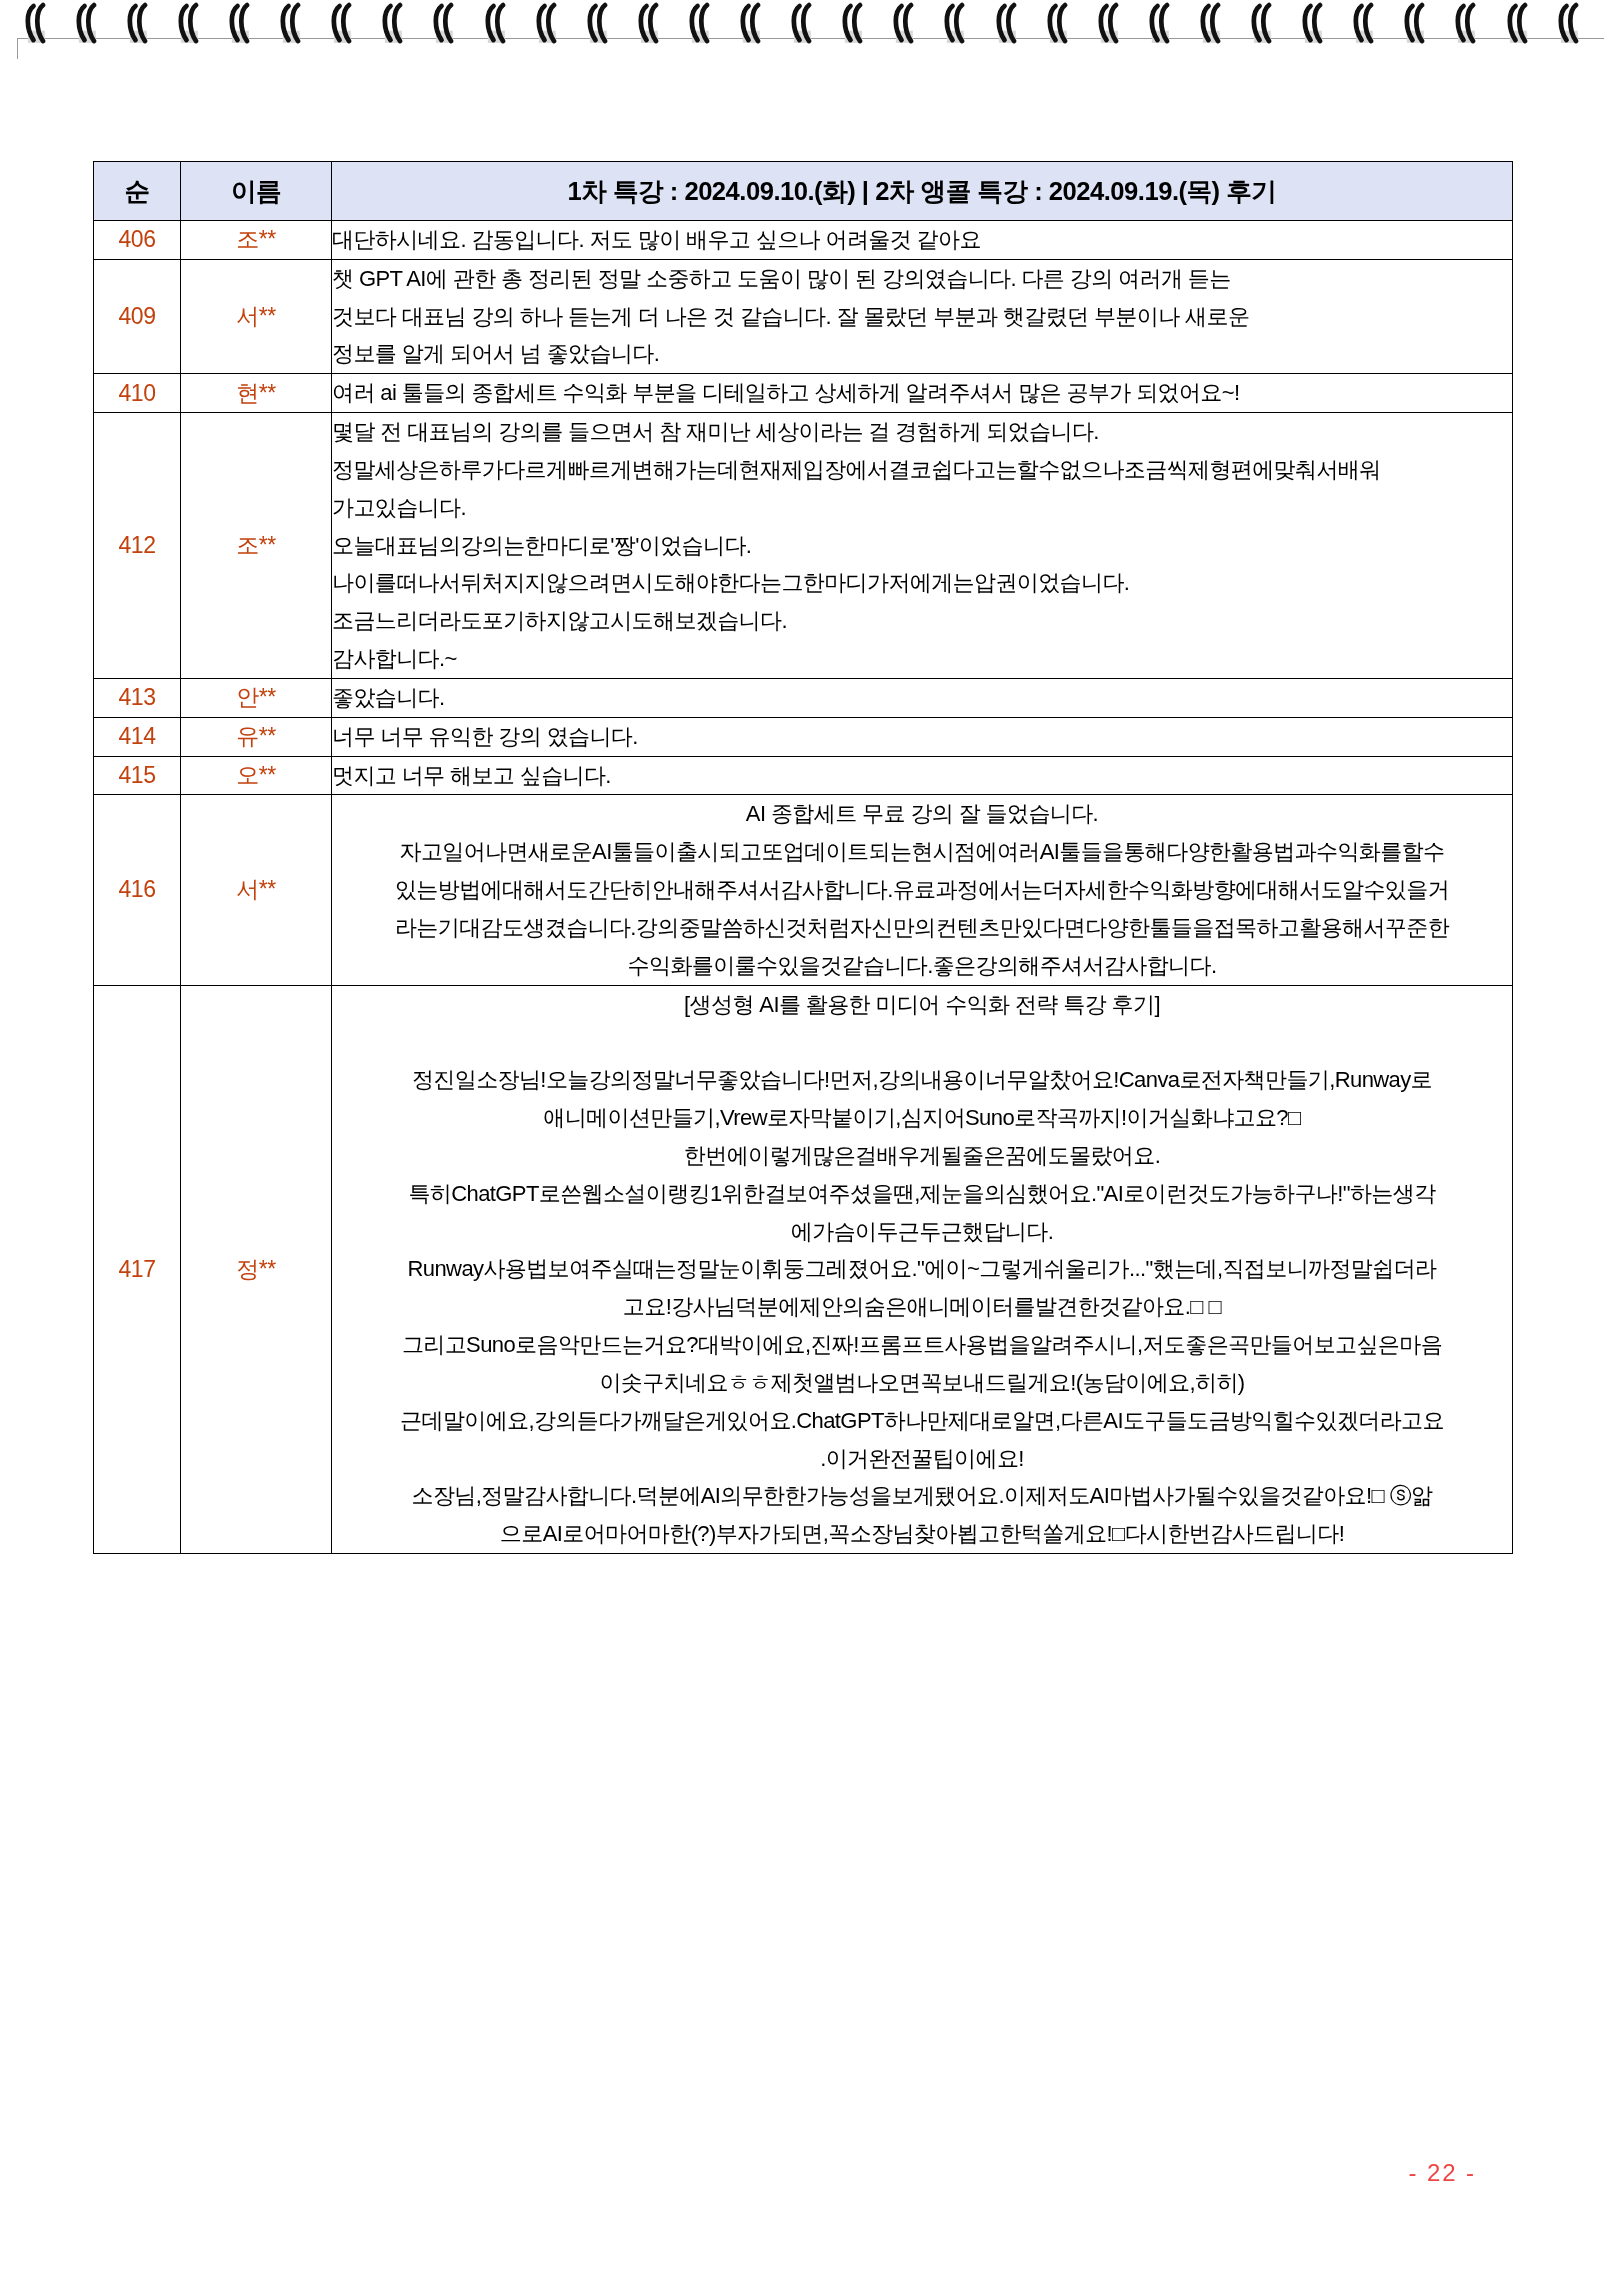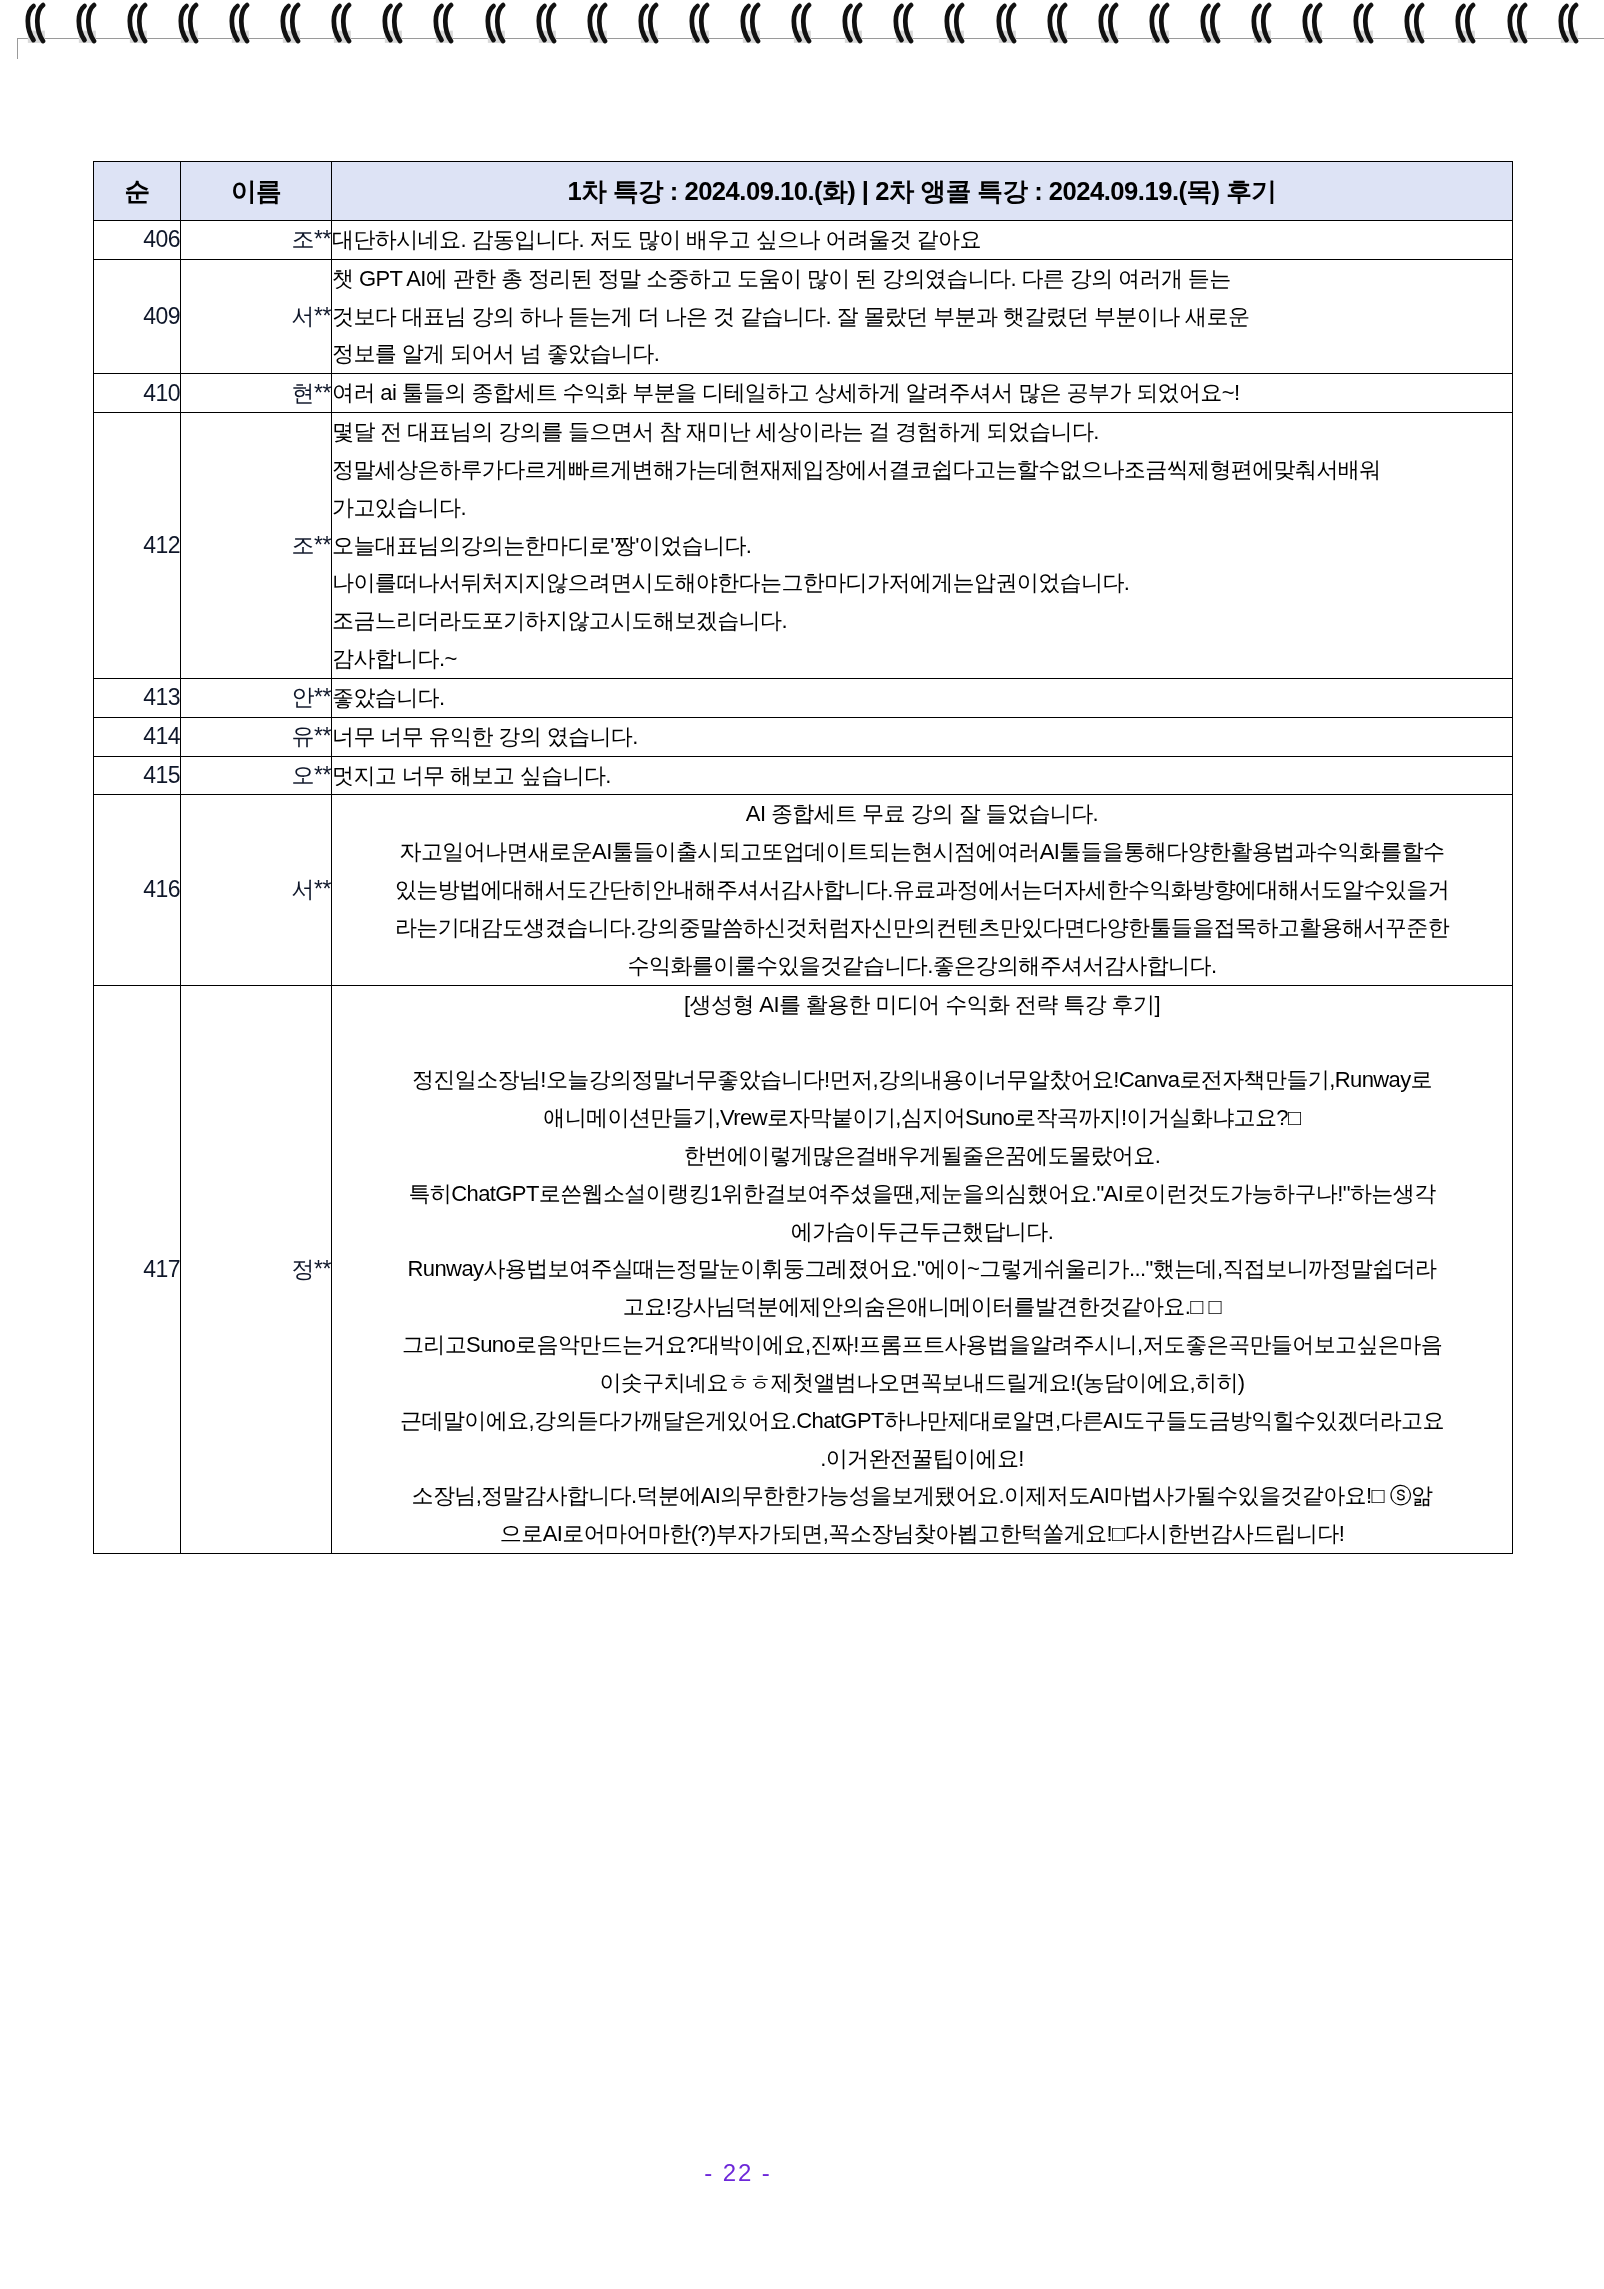--- a/index.html
+++ b/index.html
@@ -94,23 +94,23 @@
     height: 59px;
     letter-spacing: -0.5px;
     color: #000;
   }
   thead th.h-title {
     font-size: 25.6px;
   }
 
   
   td.num, td.name {
-    text-align: right;
+    text-align: center;
     font-size: 23px;
-    color: #0f172a;
+    color: #c2410c;
     letter-spacing: -0.5px;
   }
   td.text {
     padding: 13.2px 15px 13.2px 17px;
     font-size: 22px;
     line-height: 1.72;
     color: #000;
     letter-spacing: -0.6px;
     word-break: break-all;
     text-align: left;
@@ -125,23 +125,23 @@
   tr.r-tall  td.text { padding-top: 21px; padding-bottom: 21px; }
   tr.r-xtall td.text { padding-top: 36px; padding-bottom: 44px; }
   tr.r-huge  td.text { padding-top: 55px; padding-bottom: 62px; text-align: center; }
 
   
   #page-footer {
     position: absolute;
     top: 2110px;
     left: 0;
     width: 1476px;
-    text-align: center;
+    text-align: right;
     font-size: 24px;
-    color: #6d28d9;
+    color: #ef4444;
     letter-spacing: 1.9px;
   }
 </style>
 </head>
 <body>
 
 <div id="binding">
   <div id="binding-line"></div>
   <div id="binding-left-edge"></div>
 <div class="ring" style="left: 24.6px;">

